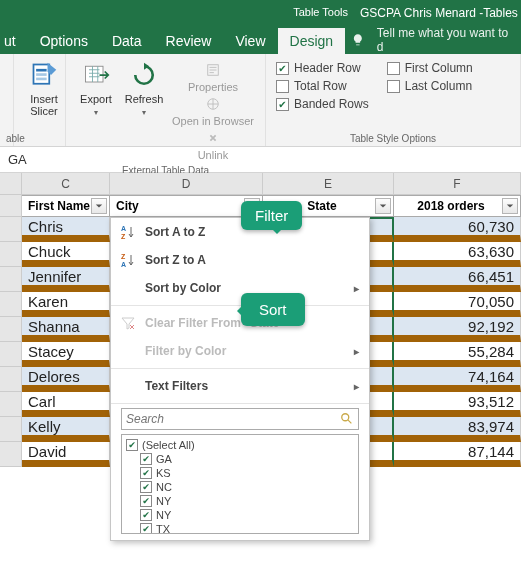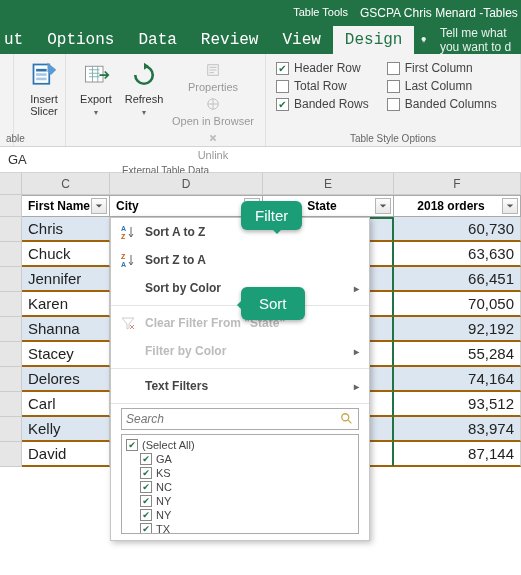--- a/index.html
+++ b/index.html
@@ -3,21 +3,21 @@
 <meta charset="utf-8">
 <style>
   * { box-sizing: border-box; margin: 0; padding: 0; font-family: "Segoe UI", Arial, sans-serif; }
   body { background: #fff; width: 521px; height: 575px; overflow: hidden; font-size: 12px; color: #333; }
   
   .titlebar { height: 28px; background: #217346; color: #fff; display: flex; font-size: 12px; }
   .titlebar .tab-tools { width: 356px; text-align: right; padding: 6px 8px 0 0; font-size: 11px; }
   .titlebar .doc-title { flex: 1; padding: 6px 0 0 4px; font-size: 12px; white-space: nowrap; overflow: hidden; }
   
   .ribbon-tabs { height: 26px; background: #217346; display: flex; align-items: flex-end; color: #fff; }
-  .ribbon-tab { padding: 5px 12px; font-size: 16px; cursor: pointer; font-family: Liberation Mono, monospace; }
+  .ribbon-tab { padding: 5px 12px; font-size: 14px; cursor: pointer; }
   .ribbon-tab.active { background: #f3f3f3; color: #217346; }
   .tell-me { display: flex; align-items: center; gap: 12px; padding: 0 6px; opacity: 0.9; }
   .bulb { width: 14px; height: 14px; }
   
   .ribbon { height: 93px; background: #f3f3f3; border-bottom: 1px solid #d4d4d4; display: flex; position: relative; }
   .group { border-right: 1px solid #e1e1e1; padding: 3px 6px 2px 6px; display: flex; flex-direction: column; justify-content: space-between; }
   .group-label { text-align: center; font-size: 10px; color: #666; padding-top: 2px; }
   .big-btn { display: flex; flex-direction: column; align-items: center; justify-content: flex-start; width: 48px; padding: 2px; cursor: pointer; }
   .big-btn .icon-box { width: 32px; height: 32px; display: flex; align-items: center; justify-content: center; }
   .big-btn .lbl { font-size: 11px; text-align: center; line-height: 12px; margin-top: 2px; }
@@ -30,42 +30,42 @@
   
   .sheet-area { position: relative; }
   .col-headers { display: flex; height: 22px; background: #e6e6e6; border-bottom: 1px solid #ccc; }
   .col-h { text-align: center; font-size: 12px; color: #555; border-right: 1px solid #ccc; line-height: 22px; background: #e6e6e6; }
   .table-headers { display: flex; height: 22px; }
   .th { background: #fff; border: 1px solid #aaa; border-left: none; display: flex; align-items: center; justify-content: space-between; padding: 0 2px 0 6px; font-size: 12px; font-weight: bold; color: #000000; }
   .th:first-child { border-left: 1px solid #aaa; }
   .dd-btn { width: 16px; height: 16px; border: 1px solid #b5b5b5; background: linear-gradient(#fdfdfd,#e8e8e8); display: flex; align-items: center; justify-content: center; cursor: pointer; }
   .dd-btn svg { width: 8px; height: 8px; }
   .data-row { display: flex; height: 25px; }
-  .cell { border-right: 1px solid #ccc; border-bottom: 2px solid #a16207; padding: 0 6px; font-size: 15px; color: #222; display: flex; align-items: center; overflow: hidden; }
+  .cell { border-right: 1px solid #ccc; border-bottom: 7px solid #a16207; padding: 0 6px; font-size: 15px; color: #222; display: flex; align-items: center; overflow: hidden; }
   .cell.num { justify-content: flex-end; }
   .banded { background: #dce6f1; }
   .rownum-col { width: 22px; background: #e6e6e6; border-right: 1px solid #ccc; border-bottom: 1px solid #ccc; }
   
   .filter-menu { position: absolute; top: 0; left: 110px; width: 260px; background: #fff; border: 1px solid #c6c6c6; box-shadow: 2px 2px 6px rgba(0,0,0,0.25); font-size: 12px; color: #444; z-index: 10; padding-bottom: 6px; }
   .menu-item { display: flex; align-items: center; gap: 8px; padding: 5px 10px 5px 8px; cursor: pointer; font-weight: bold; }
   .menu-item.disabled { color: #bbb; cursor: default; }
   .menu-item .mi-icon { width: 18px; height: 18px; display: flex; align-items: center; justify-content: center; }
   .menu-item .arrow-r { margin-left: auto; font-size: 10px; color: #666; }
   .menu-sep { height: 1px; background: #e4e4e4; margin: 3px 0; }
   .search-box { margin: 4px 10px; height: 22px; border: 1px solid #ababab; display: flex; align-items: center; padding: 0 4px; }
   .search-box input { flex: 1; border: none; outline: none; font-size: 12px; font-style: italic; color: #888; }
   .search-box .mag { width: 14px; height: 14px; }
   .check-list { margin: 2px 10px 0 10px; border: 1px solid #ababab; height: 100px; overflow: auto; padding: 3px 4px; }
   .check-list .cl-item { display: flex; align-items: center; gap: 4px; font-size: 11px; padding: 1px 0 1px 14px; cursor: pointer; }
   .check-list .cl-item.first { padding-left: 0; }
   
   .callout { position: absolute; background: #1b9e77; color: #fff; font-size: 15px; font-weight: 500; padding: 6px 14px; border-radius: 6px; box-shadow: 0 2px 4px rgba(0,0,0,0.3); z-index: 20; }
   .callout.filter-co { top: 201px; left: 241px; }
   .callout.filter-co::after { content: ""; position: absolute; bottom: -10px; left: 30px; border: 6px solid transparent; border-top-color: #1b9e77; }
-  .callout.sort-co { top: 287px; left: 241px; padding: 8px 18px; }
+  .callout.sort-co { top: 293px; left: 241px; padding: 8px 18px; }
   .callout.sort-co::before { content: ""; position: absolute; left: -10px; top: 12px; border: 6px solid transparent; border-right-color: #1b9e77; }
   
   .wC { width: 88px; } .wD { width: 153px; } .wE { width: 131px; } .wF { width: 127px; }
 </style>
 </head>
 <body>
 
 <div class="titlebar">
   <div class="tab-tools">Table Tools</div>
   <div class="doc-title">GSCPA Chris Menard -Tables</div>
@@ -170,24 +170,20 @@
       </div>
       <div>
         <div class="checkbox-row">
             <div class="chk"></div>
             <span>First Column</span>
           </div>
         <div class="checkbox-row">
             <div class="chk"></div>
             <span>Last Column</span>
           </div>
-        <div class="checkbox-row">
-            <div class="chk"></div>
-            <span>Banded Columns</span>
-          </div>
       </div>
     </div>
     <div class="group-label">Table Style Options</div>
   </div>
 </div>
 
 <div class="formula-bar">
   <span>GA</span>
 </div>
 

